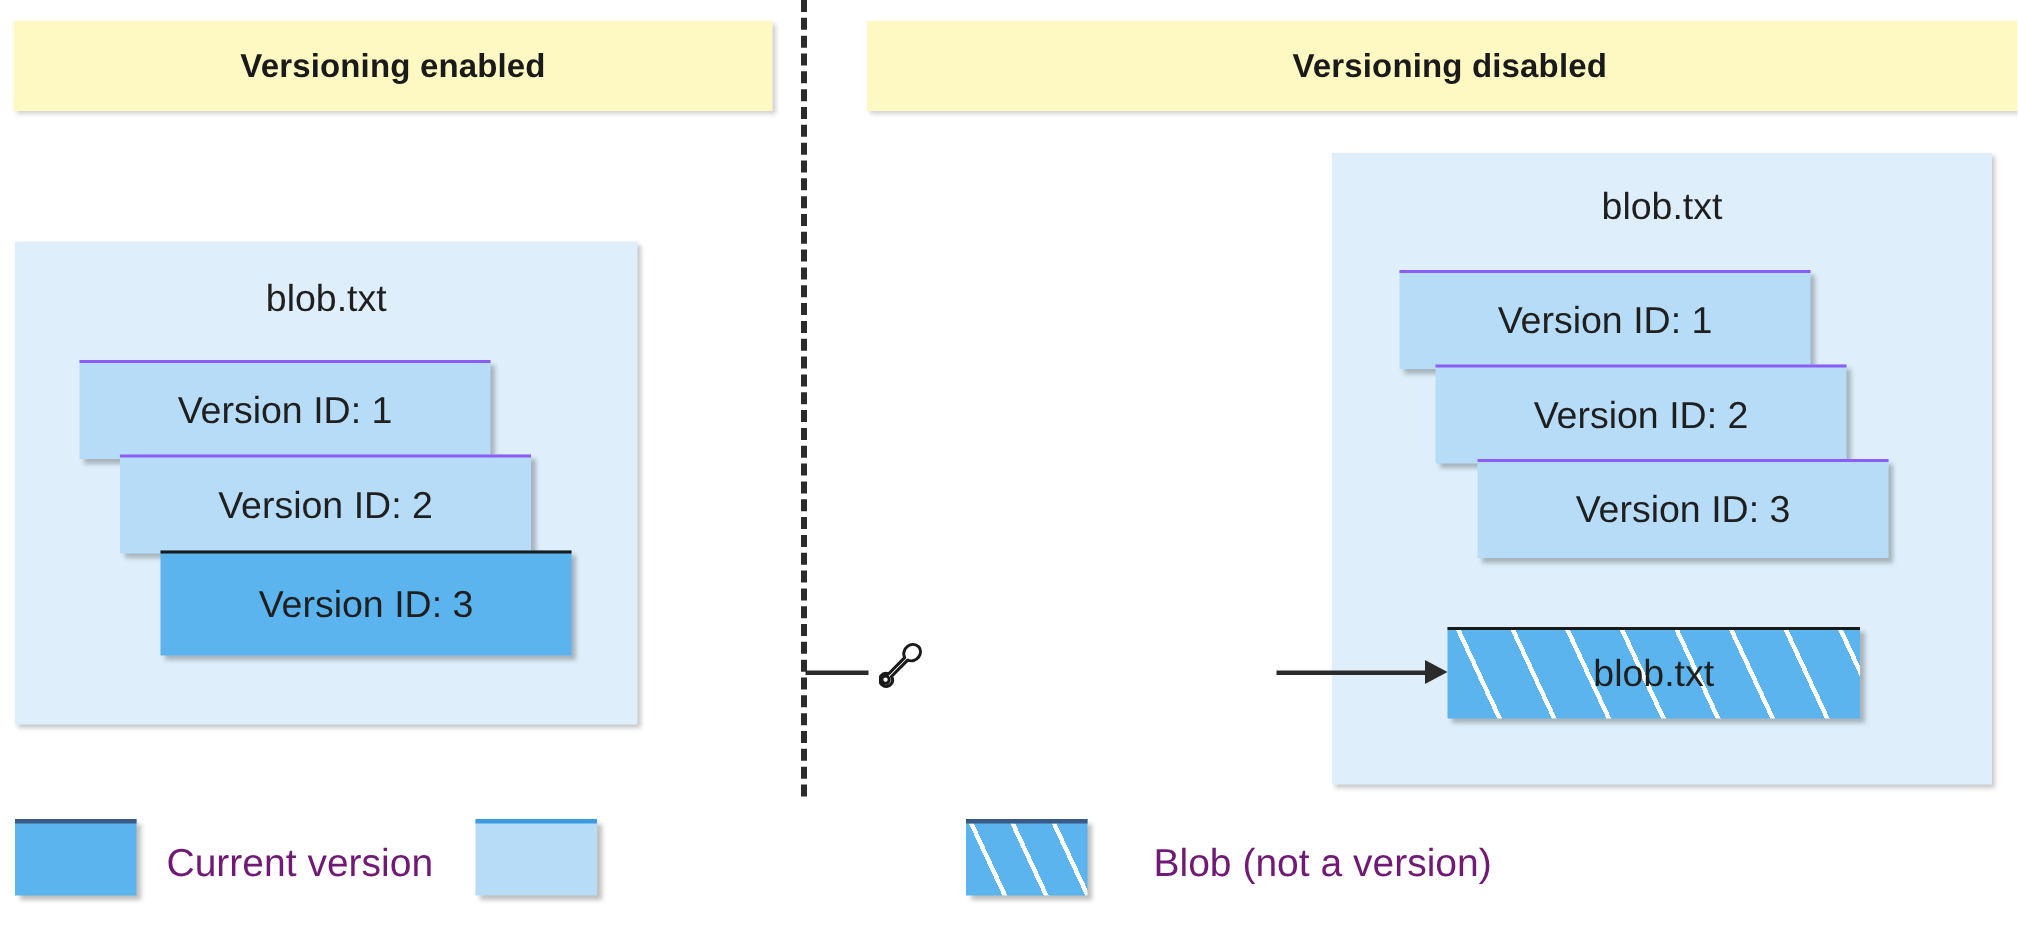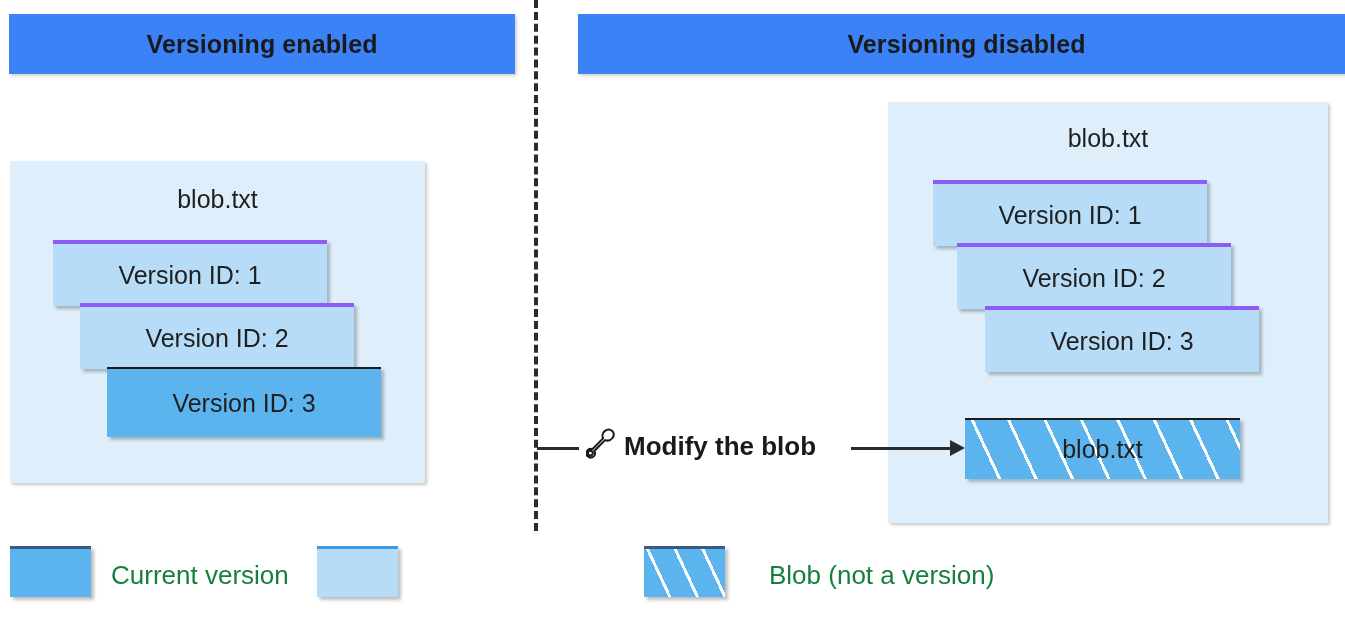--- a/index.html
+++ b/index.html
@@ -15,28 +15,28 @@
     position: relative;
     width: 1345px;
     height: 617px;
     background: #ffffff;
     overflow: hidden;
   }
 
   
   .header-bar {
     position: absolute;
-    background: #3b82f6;
+    background: #fef9c3;
     box-shadow: 2px 2px 3px rgba(0,0,0,0.18);
     display: flex;
     align-items: center;
     justify-content: center;
     color: #1a1a1a;
     font-weight: bold;
-    font-size: 25px;
+    font-size: 22px;
     letter-spacing: 0.1px;
   }
   #header-left  { left: 9px;   top: 14px; width: 506px; height: 60px; }
   #header-right { left: 554px; top: 14px; width: 777px; height: 60px; margin-left: 24px; }
 
   
   #divider {
     position: absolute;
     left: 534px;
     top: 0px;
@@ -70,21 +70,21 @@
     display: flex;
     align-items: center;
     justify-content: center;
     font-size: 25px;
     color: #1f1f1f;
     box-shadow: 3px 3px 3px rgba(0,0,0,0.25);
     box-sizing: border-box;
   }
   .version-box.previous {
     background: #b7dcf7;
-    border-top: 4px solid #8b5cf6;
+    border-top: 2px solid #8b5cf6;
   }
   .version-box.current {
     background: #5bb4ee;
     border-top: 2px solid #1a1a1a;
   }
 
   
   #l-v1 { left: 53px;  top: 240px; width: 274px; height: 66px; }
   #l-v2 { left: 80px;  top: 303px; width: 274px; height: 66px; }
   #l-v3 { left: 107px; top: 367px; width: 274px; height: 70px; }
@@ -184,21 +184,21 @@
         #ffffff 22px,
         #ffffff 25px);
   }
   #sw-current  { left: 10px;  top: 546px; width: 81px; height: 51px; }
   #sw-previous { left: 317px; top: 546px; width: 81px; height: 51px; }
   #sw-blob     { left: 644px; top: 546px; width: 81px; height: 51px; }
 
   .legend-label {
     position: absolute;
     font-size: 26px;
-    color: #15803d;
+    color: #701a75;
     white-space: nowrap;
   }
   #lbl-current  { left: 111px; top: 560px; }
   #lbl-previous { left: 414px; top: 560px; }
   #lbl-blob     { left: 769px; top: 560px; }
 </style>
 </head>
 <body>
 
 <div id="canvas">
@@ -251,21 +251,20 @@
     <svg viewBox="0 0 32 36" width="32" height="36" aria-hidden="true">
       <path d="M26.5 3.2 C24.4 1.4 21.3 1.2 19.0 2.9 C16.6 4.7 15.9 7.9 17.1 10.4
                L6.3 21.3 C4.6 20.6 2.6 21.0 1.4 22.5 C-0.1 24.4 0.2 27.1 2.0 28.6
                C3.9 30.2 6.6 29.9 8.1 28.0 C9.3 26.5 9.3 24.5 8.3 23.0 L19.1 12.1
                C21.7 13.1 24.7 12.3 26.4 10.0 C28.2 7.6 27.9 4.9 26.5 3.2 Z
                M5.9 27.0 C4.8 27.9 3.3 27.7 2.5 26.7 C1.6 25.6 1.8 24.1 2.8 23.3
                C3.9 22.4 5.4 22.6 6.2 23.6 C7.1 24.7 6.9 26.2 5.9 27.0 Z" fill="none" stroke="#1a1a1a" stroke-width="2" stroke-linejoin="round"></path>
     </svg>
   </span>
 
-  <div id="modify-label">Modify the blob</div>
 
   <div id="arrow-shaft"></div>
   <div id="arrow-head"></div>
 
   <div id="sw-current" class="legend-swatch current"></div>
   <div id="lbl-current" class="legend-label">Current version</div>
 
   <div id="sw-previous" class="legend-swatch previous"></div>
 
   <div id="sw-blob" class="legend-swatch hatched-sw"></div>

